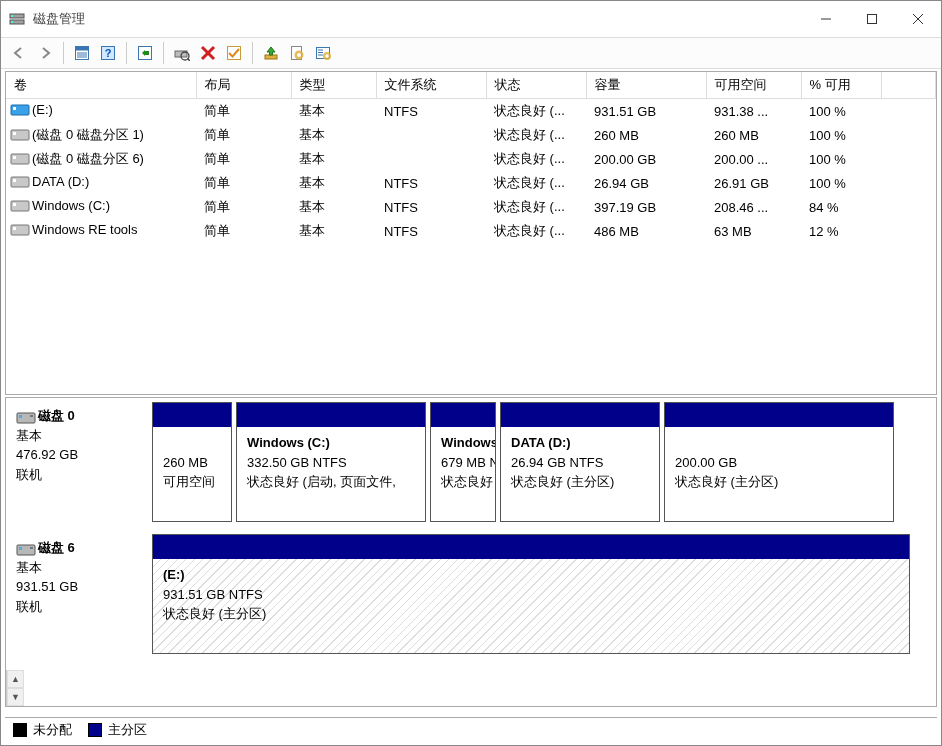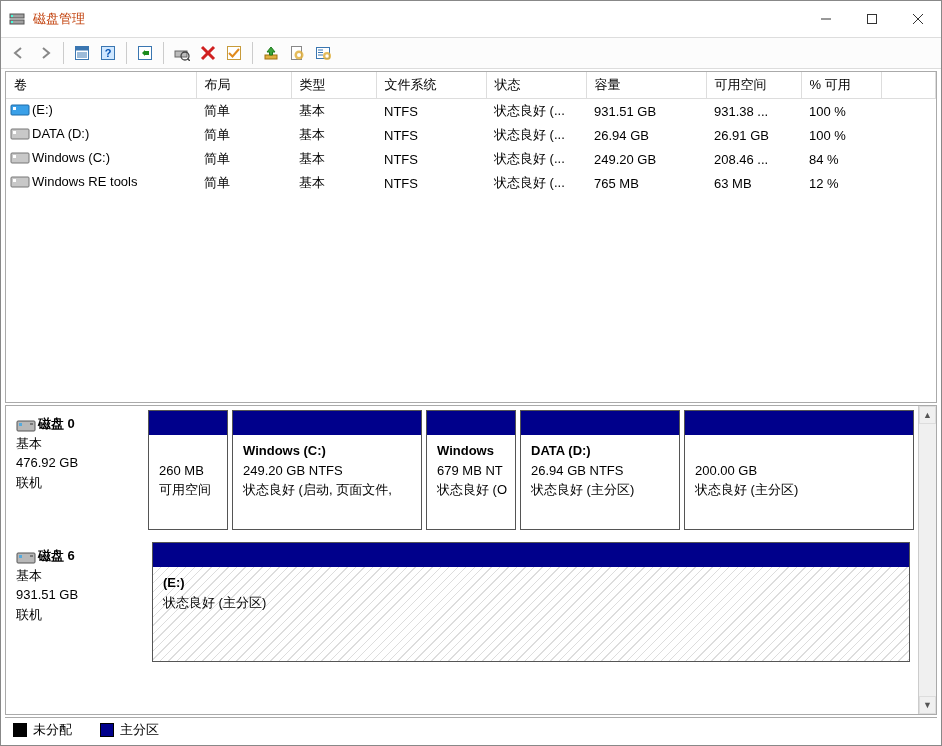--- a/index.html
+++ b/index.html
@@ -2,36 +2,36 @@
 <html><head>
 <meta charset="utf-8">
 <style>
   * { box-sizing: border-box; }
   html, body { margin: 0; padding: 0; font-family: "Microsoft YaHei", "Segoe UI", Tahoma, sans-serif; font-size: 13px; color: #000; background: #fff; }
   .window { width: 942px; height: 746px; border: 1px solid #888; display: flex; flex-direction: column; background: #fff; }
 
   
   .titlebar { height: 36px; display: flex; align-items: center; padding: 0 0 0 8px; background: #fff; }
   .titlebar .app-icon { width: 16px; height: 16px; margin-right: 8px; display:inline-flex; align-items:center; justify-content:center;}
-  .titlebar .title { flex: 1; font-size: 13px; color: #c2410c; }
+  .titlebar .title { flex: 1; font-size: 13px; color: #404040; }
   .titlebar .win-btn { width: 46px; height: 32px; display: flex; align-items: center; justify-content: center; color: #555; }
 
   
   .menubar { height: 26px; display: flex; align-items: center; padding: 0 8px; gap: 4px; background: #fff; }
   .menubar .menu-item { padding: 2px 10px; cursor: default; }
 
   
   .toolbar { height: 32px; display: flex; align-items: center; padding: 2px 6px; gap: 2px; border-top: 1px solid #ddd; border-bottom: 1px solid #ddd; background: #fcfcfc; }
   .toolbar .tool-btn { width: 24px; height: 24px; display:flex; align-items:center; justify-content:center; border:1px solid transparent;}
   .toolbar .sep { width: 1px; height: 22px; background: #ccc; margin: 0 4px; }
 
   
   .content { flex: 1; display: flex; flex-direction: column; min-height: 0; }
   .pane-top { flex: 1; min-height: 0; border: 1px solid #aaa; margin: 2px 4px; overflow: auto; }
-  .pane-bottom { height: 310px; border: 1px solid #aaa; margin: 0 4px 0 4px; display:flex; }
+  .pane-bottom { height: 310px; border: 1px solid #aaa; margin: 0 4px 8px 4px; display:flex;flex-direction:column; }
   .pane-bottom-scroll { flex:1; overflow:auto; position:relative;}
   .pane-bottom-scrollbar { width:18px; background:#f0f0f0; border-left:1px solid #ccc; display:flex; flex-direction:column;}
   .pane-bottom-scrollbar .sb-btn { height:18px; display:flex; align-items:center; justify-content:center; font-size:9px; color:#555; background:#f0f0f0; border:1px solid #ddd; }
   .pane-bottom-scrollbar .sb-track { flex:1; }
 
   
   table.vol-list { width: 100%; border-collapse: collapse; table-layout: fixed; }
   table.vol-list th { text-align: left; font-weight: normal; padding: 4px 8px; background: #fff; border-right: 1px solid #ddd; border-bottom: 1px solid #ddd; position: sticky; top: 0; white-space: nowrap; overflow:hidden; text-overflow:ellipsis;}
   table.vol-list td { padding: 3px 8px; white-space: nowrap; overflow: hidden; text-overflow: ellipsis; }
   table.vol-list td.vol-name { display:flex; align-items:center; gap:6px; padding-left:4px;}
@@ -45,21 +45,21 @@
   .disk-info div { line-height: 1.5; }
   .disk-bar-wrap { flex: 1; padding: 4px 4px 4px 6px; }
   .disk-bar { display: flex; gap: 4px; height: 120px; }
   .part { flex: 0 0 auto; display: flex; flex-direction: column; border: 1px solid #555; background: #fff; overflow:hidden;}
   .part .part-head { height: 24px; background: #00008b; }
   .part .part-body { padding: 6px 8px 4px 10px; flex:1; line-height:1.5; overflow:hidden; white-space:nowrap; }
   .part .part-body .p-title { font-weight: bold; }
   .part.hatched .part-body { background: repeating-linear-gradient(135deg, transparent, transparent 5px, #ddd 5px, #ddd 6px); }
 
   
-  .legend { height: 24px; border-top: 1px solid #aaa; margin: 2px 4px 4px 4px; display: flex; align-items: center; padding: 0 8px; gap: 28px; font-size: 13px; text-align: right; }
+  .legend { height: 24px; border-top: 1px solid #aaa; margin: 2px 4px 4px 4px; display: flex; align-items: center; padding: 0 8px; gap: 16px; font-size: 13px; text-align: right; }
   .legend .swatch { display: inline-block; width: 14px; height: 14px; margin-right: 6px; vertical-align: middle; border:1px solid #000;}
   .legend .swatch.black { background: #000; }
   .legend .swatch.navy { background: #00008b; }
 
   svg { display:block; }
 </style>
 </head>
 <body>
 
 <div class="window">
@@ -223,20 +223,58 @@
               <td></td>
             </tr>
             <tr>
               <td class="vol-name">
                 <span class="vol-icon">
                   <svg width="20" height="12">
                     <rect x="1" y="1" width="18" height="10" rx="1" fill="#c8c8c8" stroke="#777"></rect>
                     <rect x="3" y="3" width="3" height="3" fill="#fff"></rect>
                   </svg>
                 </span>
+                <span> (磁盘 0 磁盘分区 1)</span>
+              </td>
+              <td>简单</td>
+              <td>基本</td>
+              <td></td>
+              <td>状态良好 (...</td>
+              <td>260 MB</td>
+              <td>260 MB</td>
+              <td>100 %</td>
+              <td></td>
+            </tr>
+            <tr>
+              <td class="vol-name">
+                <span class="vol-icon">
+                  <svg width="20" height="12">
+                    <rect x="1" y="1" width="18" height="10" rx="1" fill="#c8c8c8" stroke="#777"></rect>
+                    <rect x="3" y="3" width="3" height="3" fill="#fff"></rect>
+                  </svg>
+                </span>
+                <span> (磁盘 0 磁盘分区 6)</span>
+              </td>
+              <td>简单</td>
+              <td>基本</td>
+              <td></td>
+              <td>状态良好 (...</td>
+              <td>200.00 GB</td>
+              <td>200.00 ...</td>
+              <td>100 %</td>
+              <td></td>
+            </tr>
+            <tr>
+              <td class="vol-name">
+                <span class="vol-icon">
+                  <svg width="20" height="12">
+                    <rect x="1" y="1" width="18" height="10" rx="1" fill="#c8c8c8" stroke="#777"></rect>
+                    <rect x="3" y="3" width="3" height="3" fill="#fff"></rect>
+                  </svg>
+                </span>
                 <span>DATA (D:)</span>
               </td>
               <td>简单</td>
               <td>基本</td>
               <td>NTFS</td>
               <td>状态良好 (...</td>
               <td>26.94 GB</td>
               <td>26.91 GB</td>
               <td>100 %</td>
               <td></td>
@@ -248,40 +286,40 @@
                     <rect x="1" y="1" width="18" height="10" rx="1" fill="#c8c8c8" stroke="#777"></rect>
                     <rect x="3" y="3" width="3" height="3" fill="#fff"></rect>
                   </svg>
                 </span>
                 <span>Windows (C:)</span>
               </td>
               <td>简单</td>
               <td>基本</td>
               <td>NTFS</td>
               <td>状态良好 (...</td>
-              <td>249.20 GB</td>
+              <td>397.19 GB</td>
               <td>208.46 ...</td>
               <td>84 %</td>
               <td></td>
             </tr>
             <tr>
               <td class="vol-name">
                 <span class="vol-icon">
                   <svg width="20" height="12">
                     <rect x="1" y="1" width="18" height="10" rx="1" fill="#c8c8c8" stroke="#777"></rect>
                     <rect x="3" y="3" width="3" height="3" fill="#fff"></rect>
                   </svg>
                 </span>
                 <span>Windows RE tools</span>
               </td>
               <td>简单</td>
               <td>基本</td>
               <td>NTFS</td>
               <td>状态良好 (...</td>
-              <td>765 MB</td>
+              <td>486 MB</td>
               <td>63 MB</td>
               <td>12 %</td>
               <td></td>
             </tr>
           </tbody>
       </table>
     </div>
 
     <div class="pane-bottom">
       <div class="pane-bottom-scroll" id="disk-layout">
@@ -303,25 +341,25 @@
                   <div class="part-body">
                     <div class="p-title">&nbsp;</div>
                     <div>260 MB</div>
                     <div>可用空间 </div>
                   </div>
                 </div>
                 <div class="part" style="width: 190px;">
                   <div class="part-head"></div>
                   <div class="part-body">
                     <div class="p-title">Windows  (C:)</div>
-                    <div>249.20 GB NTFS</div>
+                    <div>332.50 GB NTFS</div>
                     <div>状态良好 (启动, 页面文件, </div>
                   </div>
                 </div>
-                <div class="part" style="width: 90px;">
+                <div class="part" style="width: 66px;">
                   <div class="part-head"></div>
                   <div class="part-body">
                     <div class="p-title">Windows  </div>
                     <div>679 MB NT</div>
                     <div>状态良好 (O</div>
                   </div>
                 </div>
                 <div class="part" style="width: 160px;">
                   <div class="part-head"></div>
                   <div class="part-body">
@@ -351,20 +389,21 @@
               <div>基本</div>
               <div>931.51 GB</div>
               <div>联机</div>
             </div>
             <div class="disk-bar-wrap">
               <div class="disk-bar">
                 <div class="part hatched" style="width: 758px;">
                   <div class="part-head"></div>
                   <div class="part-body">
                     <div class="p-title"> (E:)</div>
+                    <div>931.51 GB NTFS</div>
                     <div>状态良好 (主分区)</div>
                   </div>
                 </div>
               </div>
             </div>
           </div>
         </div>
       <div class="pane-bottom-scrollbar">
         <div class="sb-btn">▲</div>
         <div class="sb-track"></div>

